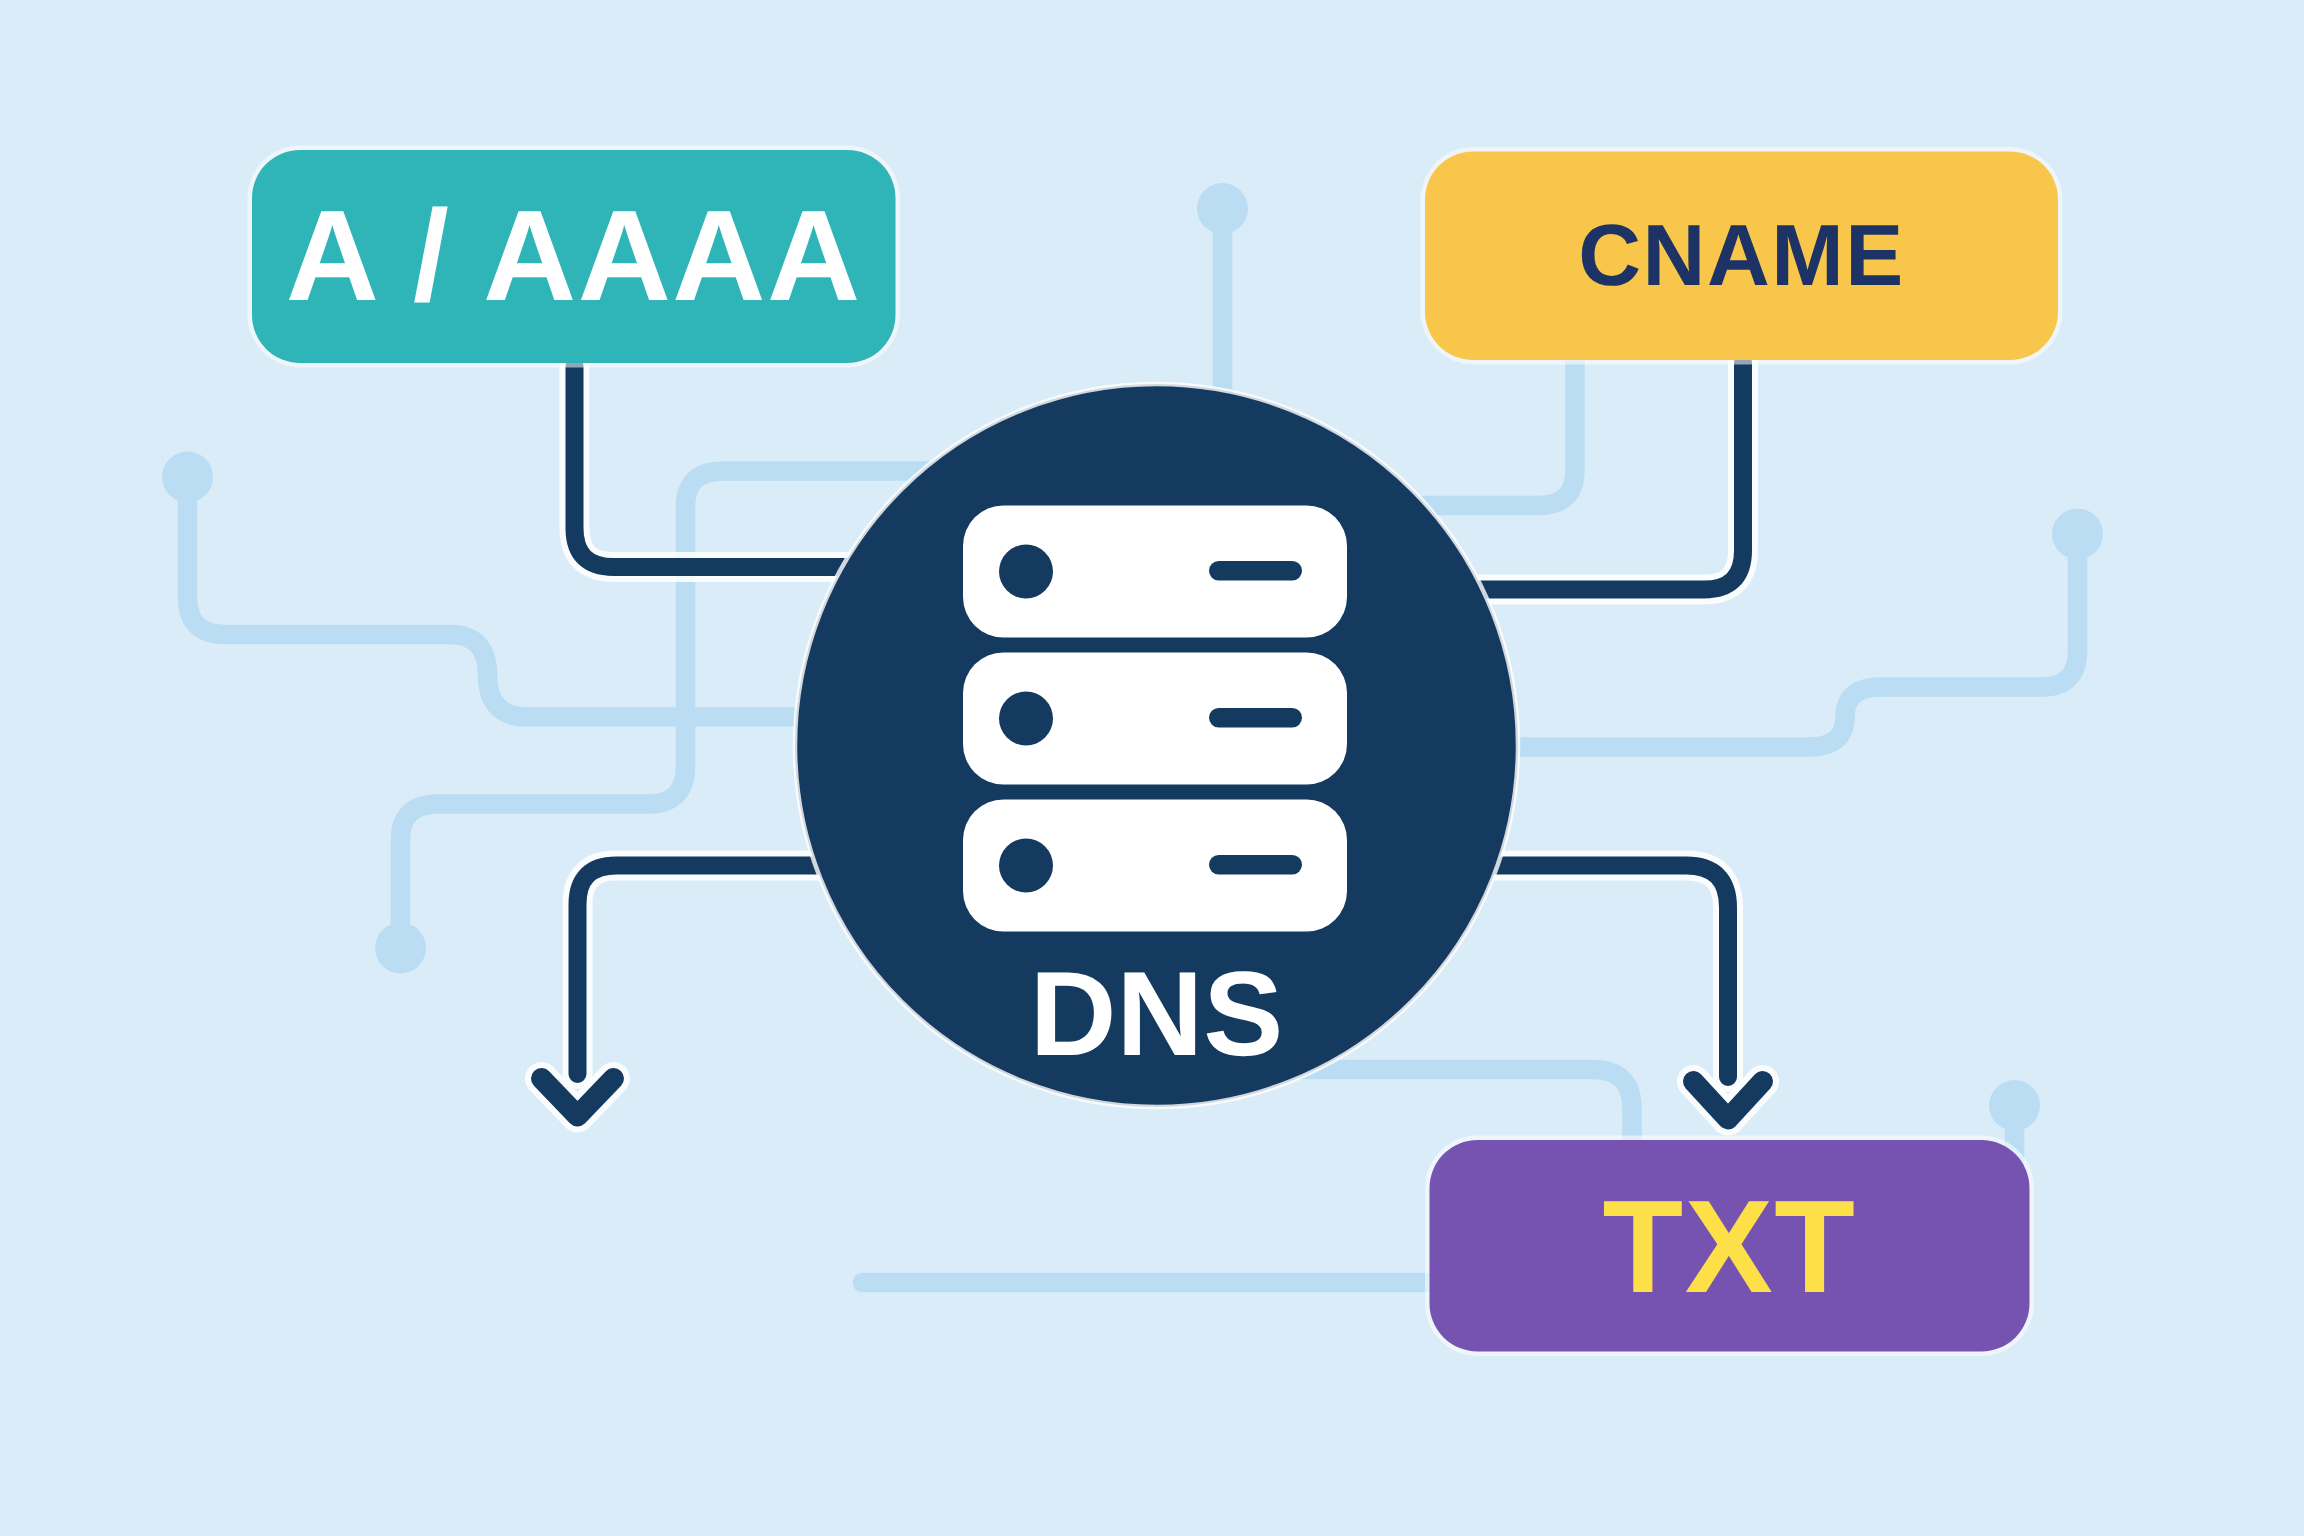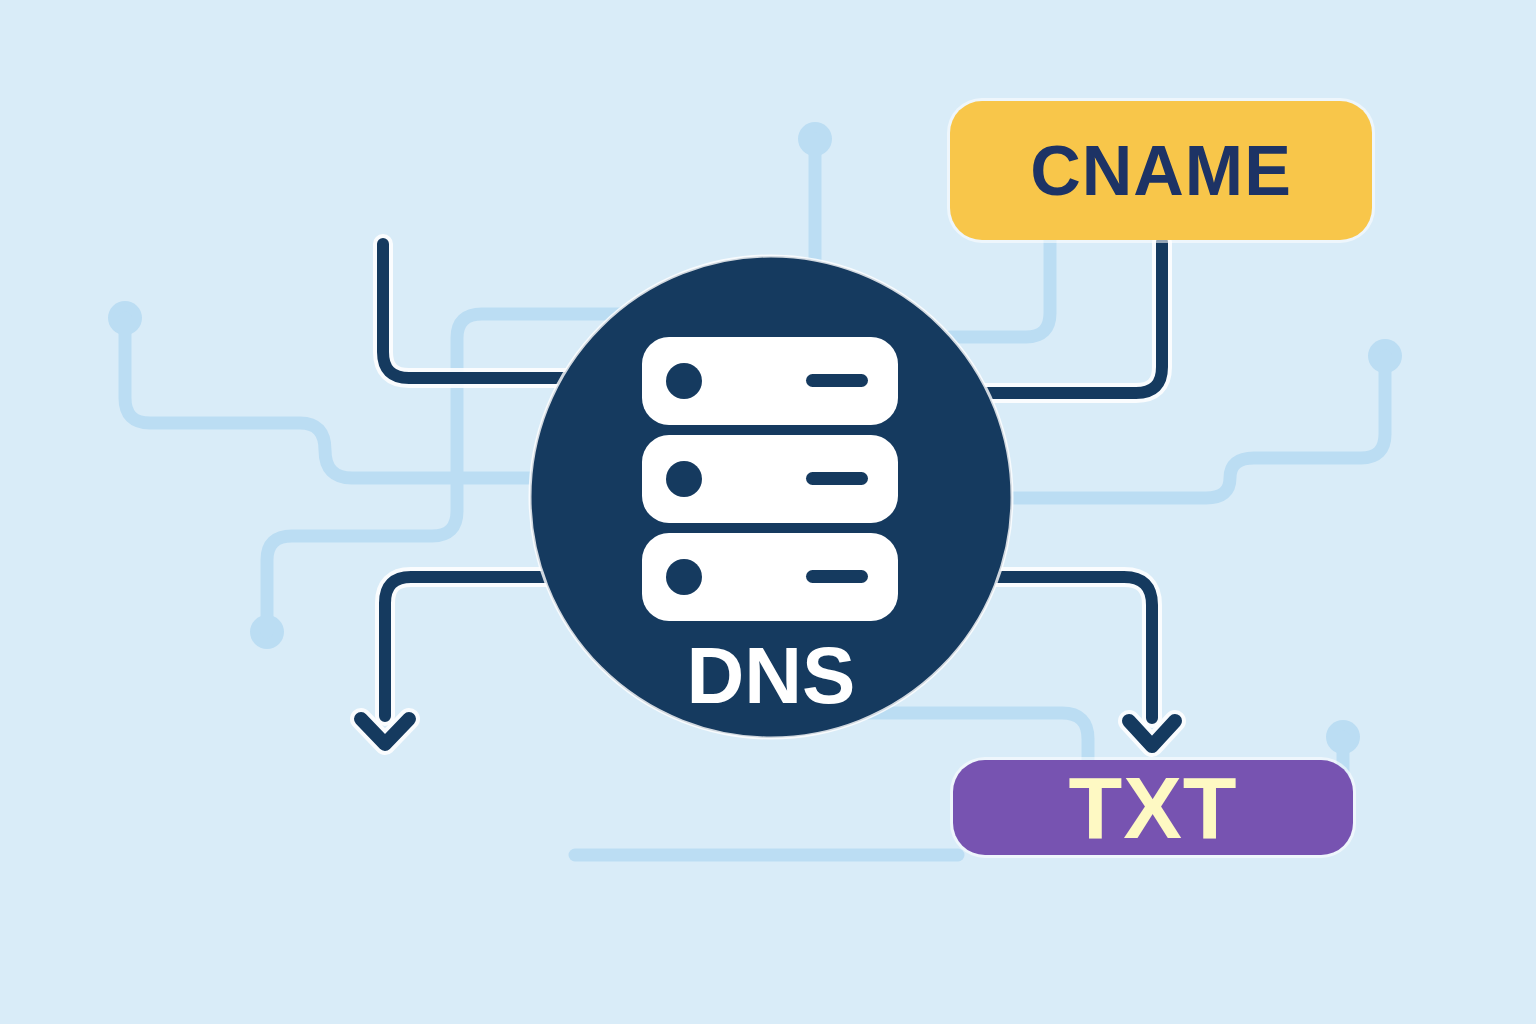--- a/index.html
+++ b/index.html
@@ -85,31 +85,31 @@
   .node-box .node-label { white-space: nowrap; }
 
   #node-a-aaaa {
     left: 168px; top: 100px; width: 429px; height: 142px;
     background: var(--teal, #2FB4B8);
     color: #FFFFFF; font-size: 86px;
   }
   #node-cname {
     left: 950px; top: 101px; width: 422px; height: 139px;
     background: var(--yellow, #F8C64A);
-    color: var(--cname_text, #1D3365); font-size: 70px;
+    color: var(--cname_text, #1D3365); font-size: 58px;
   }
   #node-mx {
     left: 172px; top: 762px; width: 410px; height: 133px;
     background: var(--coral, #F05E49);
     color: #FFFFFF; font-size: 88px;
   }
   #node-txt {
-    left: 953px; top: 760px; width: 400px; height: 95px;
+    left: 953px; top: 760px; width: 400px; height: 141px;
     background: var(--purple, #7753B1);
-    color: #fef9c3; font-size: 88px;
+    color: #fde047; font-size: 88px;
   }
 </style>
 </head>
 <body>
 
 <div id="stage">
 
   <svg class="layer" viewBox="0 0 1536 1024" aria-hidden="true">
     <g>
       <circle class="trace-dot" cx="125" cy="318" r="17"></circle>
@@ -176,20 +176,23 @@
       <circle class="server-dot" cx="684" cy="479" r="18"></circle>
       <rect class="server-dash" x="806" y="472" width="62" height="13" rx="6.5"></rect>
 
       <rect class="server-slab" x="642" y="533" width="256" height="88" rx="27"></rect>
       <circle class="server-dot" cx="684" cy="577" r="18"></circle>
       <rect class="server-dash" x="806" y="570" width="62" height="13" rx="6.5"></rect>
     </g>
     <text class="hub-label" x="771" y="703">DNS</text>
   </svg>
 
+  <div class="node-box" id="node-a-aaaa">
+    <span class="node-label">A / AAAA</span>
+  </div>
 
   <div class="node-box" id="node-cname">
     <span class="node-label">CNAME</span>
   </div>
 
 
   <div class="node-box" id="node-txt">
     <span class="node-label">TXT</span>
   </div>
 

